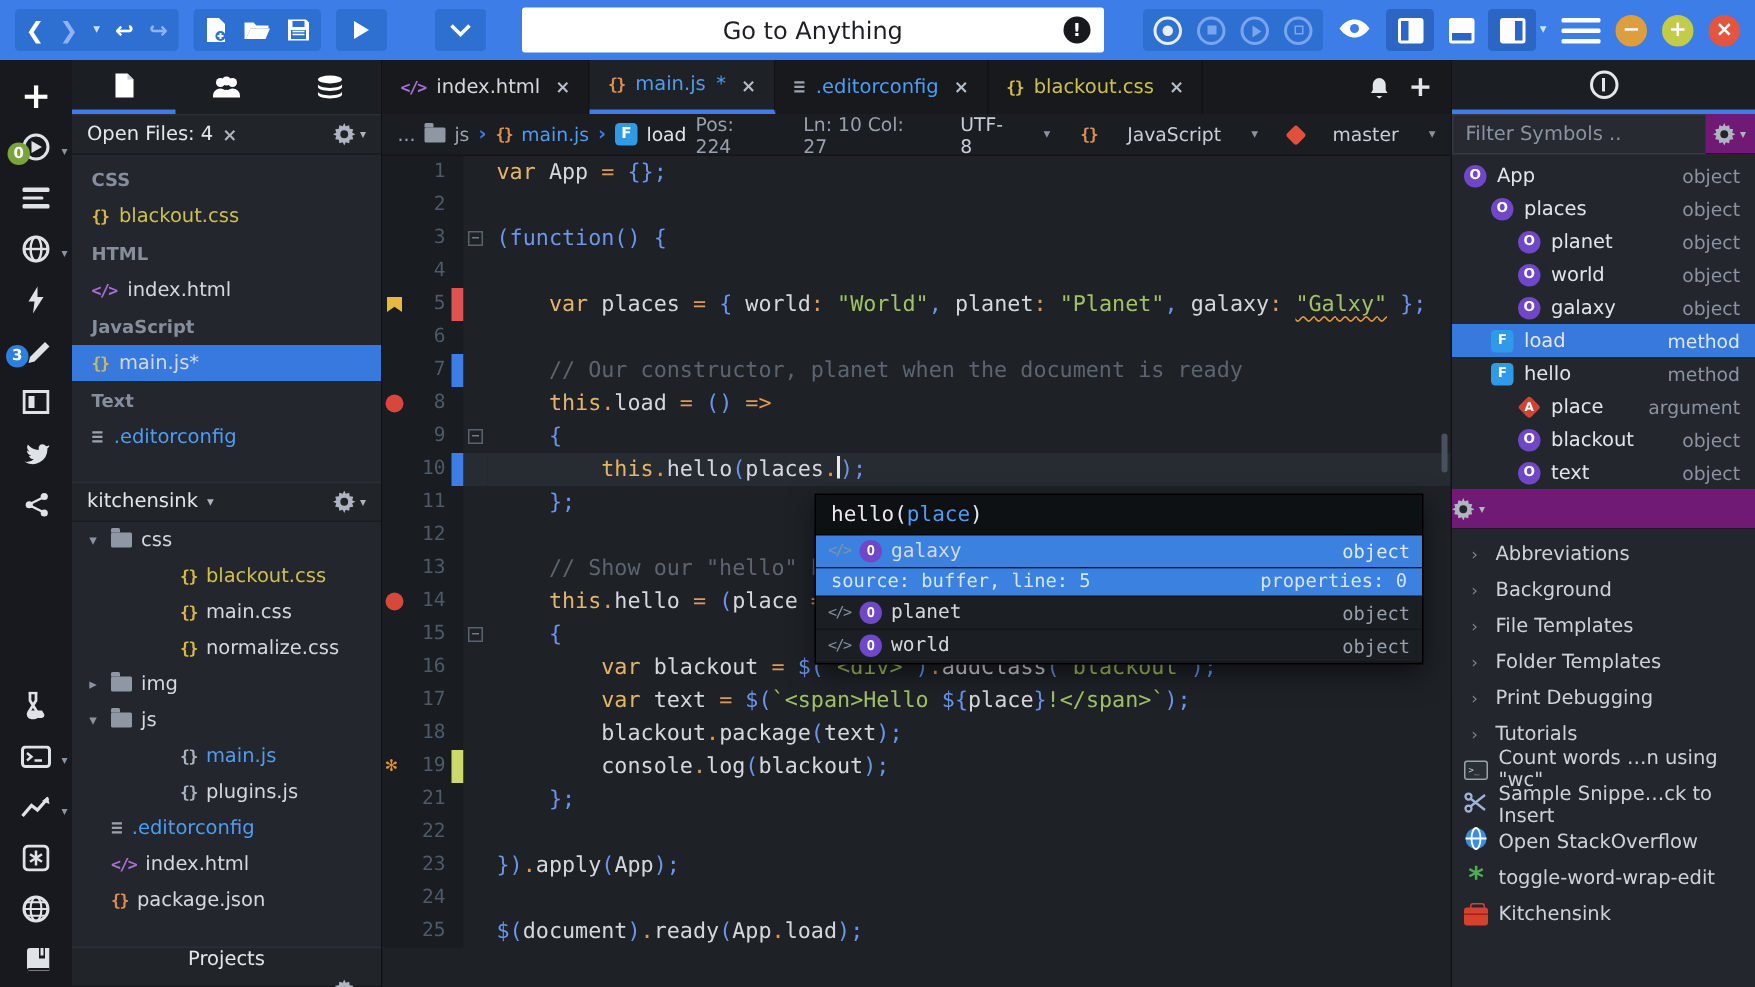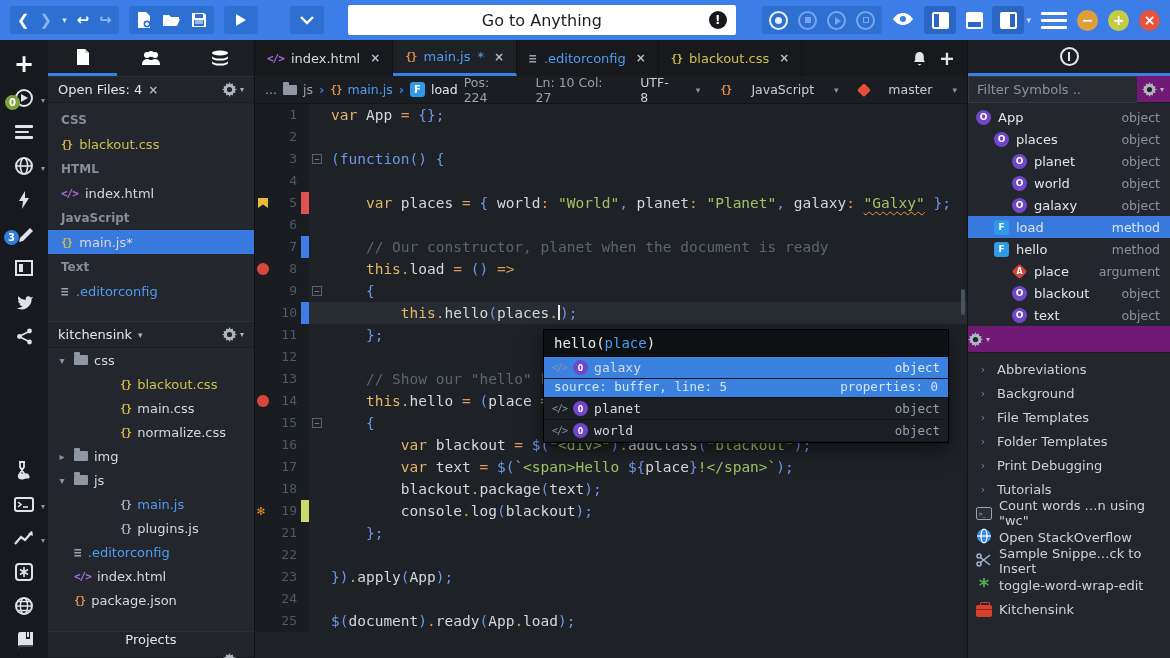--- a/index.html
+++ b/index.html
@@ -896,36 +896,36 @@
           </div>
           <div class="torow">
             <span class="t-chev">›</span>
             <span>Tutorials</span>
           </div>
           <div class="torow">
             <span class="t-term">&gt;_</span>
             <span>Count words …n using "wc"</span>
           </div>
           <div class="torow">
+            <span><svg width="16" height="14" viewBox="0 0 16 14">
+                <circle cx="3" cy="3" r="2" fill="none" stroke="#9fb6d8" stroke-width="1.5"></circle>
+                <circle cx="3" cy="11" r="2" fill="none" stroke="#9fb6d8" stroke-width="1.5"></circle>
+                <path d="M4.5 4.5L14 12M4.5 9.5L14 2" stroke="#9fb6d8" stroke-width="1.5"></path>
+              </svg></span>
+            <span>Sample Snippe…ck to Insert</span>
+          </div>
+          <div class="torow">
             <span><svg width="16" height="16" viewBox="0 0 16 16">
                 <circle cx="8" cy="8" r="7" fill="#3c8de0"></circle>
                 <ellipse cx="8" cy="8" rx="3" ry="7" fill="none" stroke="#fff" stroke-width="1.2"></ellipse>
                 <path d="M1 8h14" stroke="#fff" stroke-width="1.2"></path>
               </svg></span>
             <span>Open StackOverflow</span>
           </div>
           <div class="torow">
-            <span><svg width="16" height="14" viewBox="0 0 16 14">
-                <circle cx="3" cy="3" r="2" fill="none" stroke="#9fb6d8" stroke-width="1.5"></circle>
-                <circle cx="3" cy="11" r="2" fill="none" stroke="#9fb6d8" stroke-width="1.5"></circle>
-                <path d="M4.5 4.5L14 12M4.5 9.5L14 2" stroke="#9fb6d8" stroke-width="1.5"></path>
-              </svg></span>
-            <span>Sample Snippe…ck to Insert</span>
-          </div>
-          <div class="torow">
             <span class="t-ast">*</span>
             <span>toggle-word-wrap-edit</span>
           </div>
           <div class="torow">
             <span class="t-box"></span>
             <span>Kitchensink</span>
           </div>
         </div>
     </div>
   </div>

